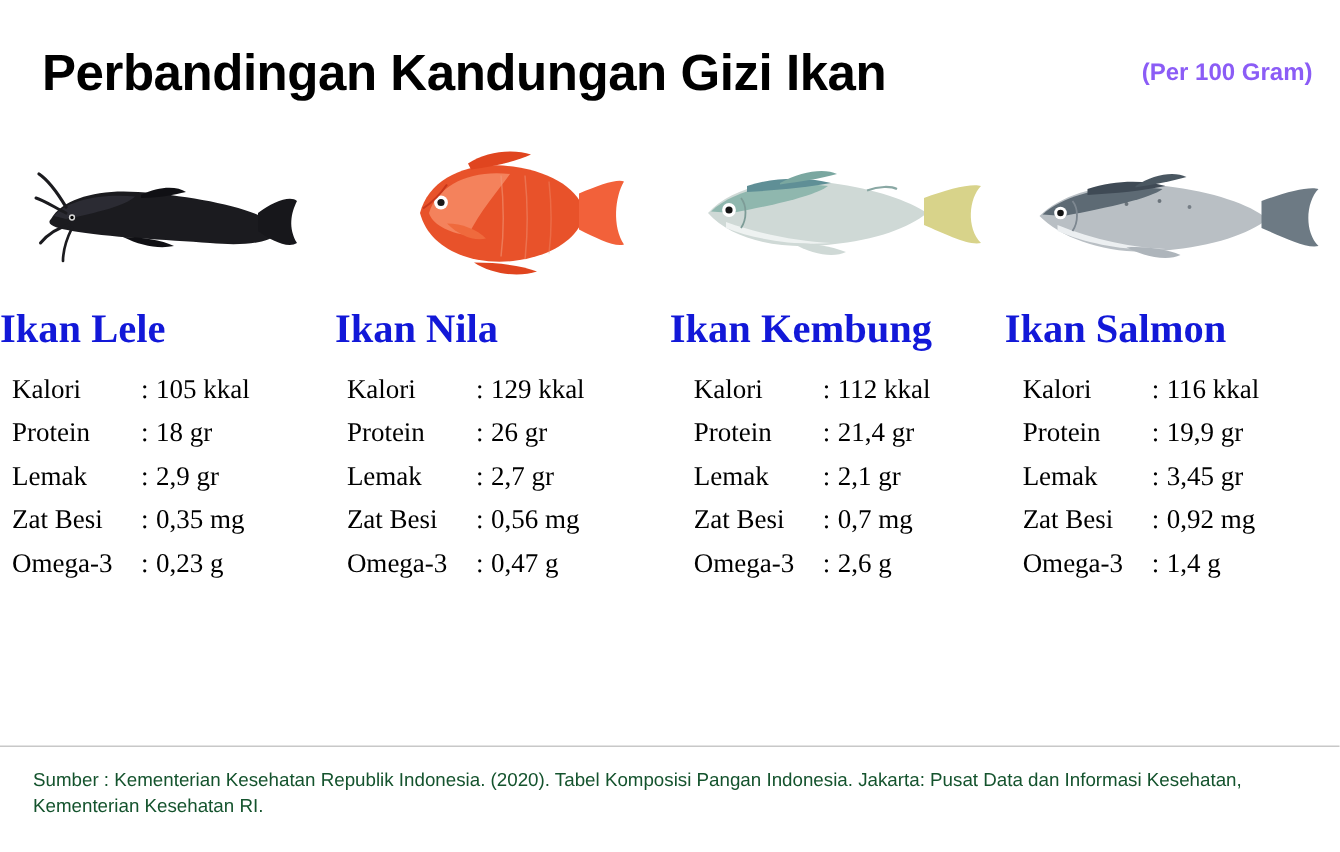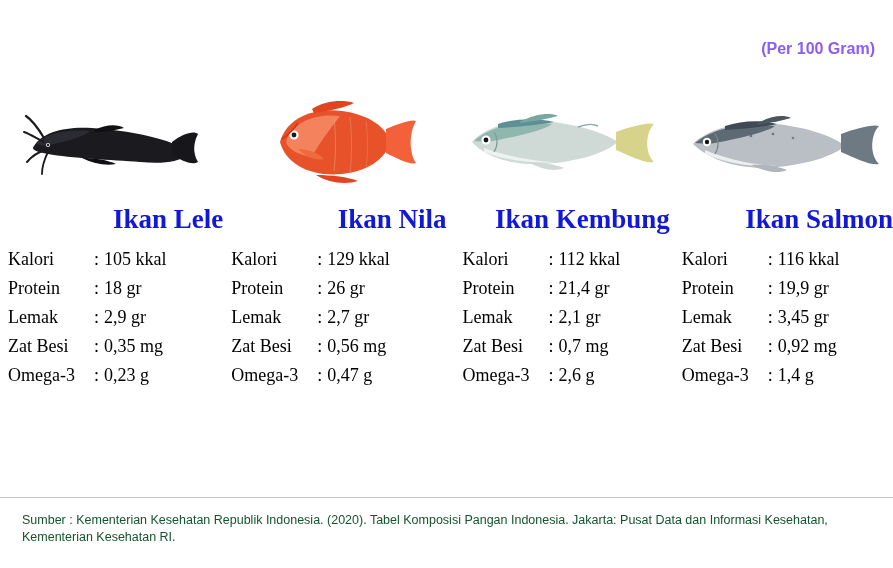--- a/index.html
+++ b/index.html
@@ -57,21 +57,21 @@
     width: 893px;
     height: 360px;
     display: flex;
     flex-direction: row;
   }
   .col {
     position: relative;
     flex: 1 1 0;
     display: flex;
     flex-direction: column;
-    align-items: flex-end;
+    align-items: flex-start;
   }
   .fish-wrap {
     height: 100px;
     width: 100%;
     display: flex;
     align-items: center;
     justify-content: center;
   }
   .fish-svg {
     display: block;
@@ -137,20 +137,21 @@
     line-height: 1.35;
     color: #14532d;
   }
 </style>
 </head>
 <body>
 
 <div class="page">
 
   <div class="header">
+    <div class="main-title">Perbandingan Kandungan Gizi Ikan</div>
     <div class="per-gram">(Per 100 Gram)</div>
   </div>
 
   <div class="columns">
 
     <div class="col c0">
       <div class="fish-wrap">
         <svg class="fish-svg" width="180" height="80" viewBox="0 0 180 80">
           <g>
             <path d="M12 44 C20 30, 44 24, 70 26 C100 28, 134 34, 152 42 C160 46, 164 50, 162 54 C158 60, 140 62, 118 60 C90 58, 48 56, 26 52 C16 50, 8 48, 12 44 Z" fill="#1b1b1f"></path>

